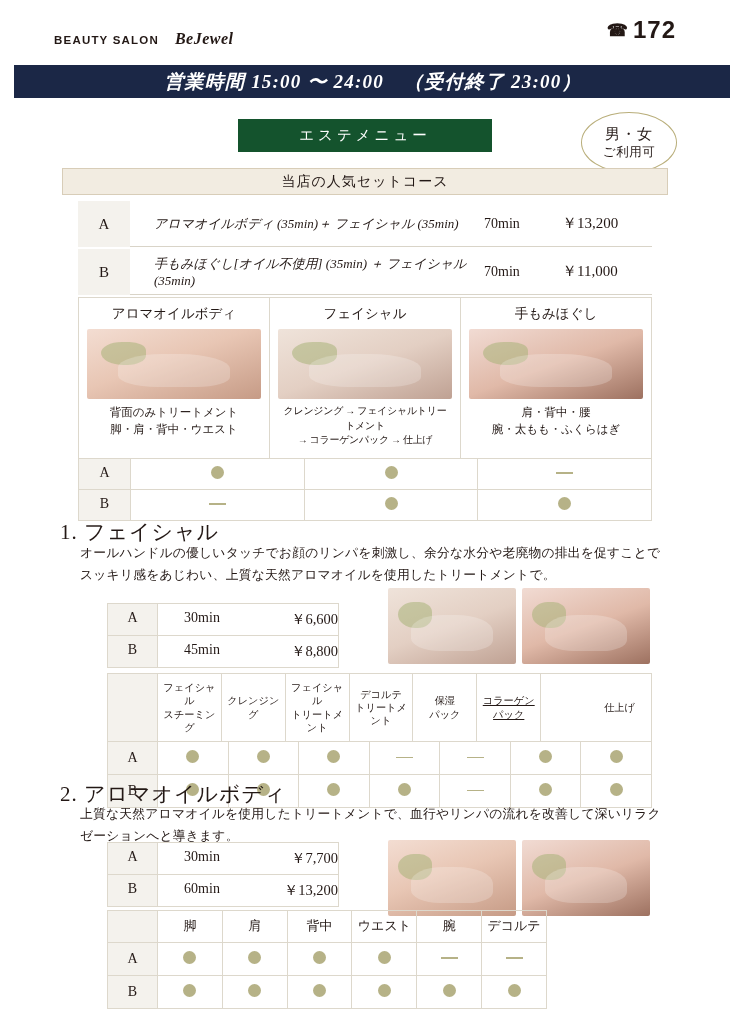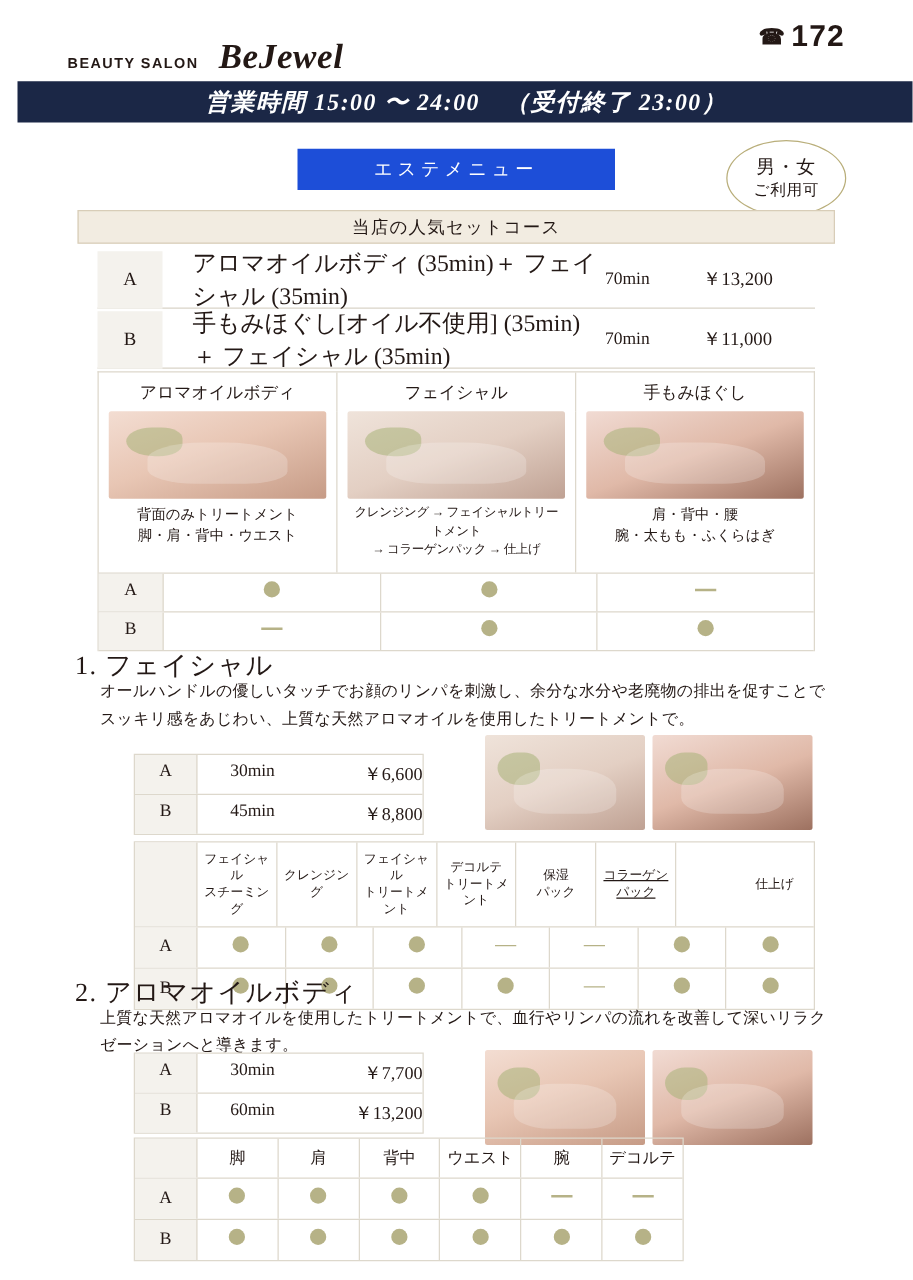--- a/index.html
+++ b/index.html
@@ -21,21 +21,21 @@
   .brand {
     position:absolute; left:54px; top:30px;
     font-family:"Liberation Serif", serif;
     white-space:nowrap;
   }
   .brand-small {
     font-size:11.5px; letter-spacing:1.2px; font-weight:bold;
     font-family:"Liberation Sans", sans-serif;
   }
   .brand-main {
-    font-size:28px; font-weight:bold; font-style:italic;
+    font-size:16px; font-weight:bold; font-style:italic;
     margin-left:12px; letter-spacing:0.5px;
   }
   .tel-block {
     position:absolute; right:54px; top:18px; text-align:right;
   }
   .tel-num {
     font-size:24px; font-weight:bold; letter-spacing:1px;
     font-family:"Liberation Sans", sans-serif;
     line-height:1;
   }
@@ -48,21 +48,21 @@
   .hours-bar {
     position:absolute; left:14px; top:65px; width:718px; height:33px;
     background:#1b2746; color:#ffffff;
     display:flex; align-items:center; justify-content:center;
     font-size:19px; font-weight:bold; letter-spacing:1.2px;font-style:italic;
   }
 
   
   .menu-title {
     position:absolute; left:238px; top:119px; width:254px; height:33px;
-    background:#1d4ed8; color:#ffffff;
+    background:#14532d; color:#ffffff;
     display:flex; align-items:center; justify-content:center;
     font-size:14.5px; letter-spacing:4px;
   }
   .badge {
     position:absolute; right:53px; top:112px;
     width:96px; height:61px;
     border:1.6px solid #b9ae7a; border-radius:50%;
     display:flex; flex-direction:column; align-items:center; justify-content:center;
     line-height:1.35;
   }
@@ -81,21 +81,21 @@
     border-bottom:1px solid #d9d4c8;
     display:flex; align-items:center;
   }
   #courseA { top:201px; }
   #courseB { top:249px; }
   .course-label {
     width:52px; text-align:center; font-size:15px;
     background:#f4f2ed; height:46px; line-height:46px;
     border-right:0;
   }
-  .course-text { flex:1; padding-left:24px; font-size:19px; }
+  .course-text { flex:1; padding-left:24px; font-size:13px;font-style:italic; }
   .course-dur { width:78px; text-align:left; font-size:14px; }
   .course-price { width:90px; text-align:left; font-size:15px; }
 
   
   .grid3 {
     position:absolute; left:78px; top:297px; width:574px;
     border:1px solid #ddd8cc; border-bottom:none;
   }
   .g3-head { display:flex; }
   .g3-head > div {

